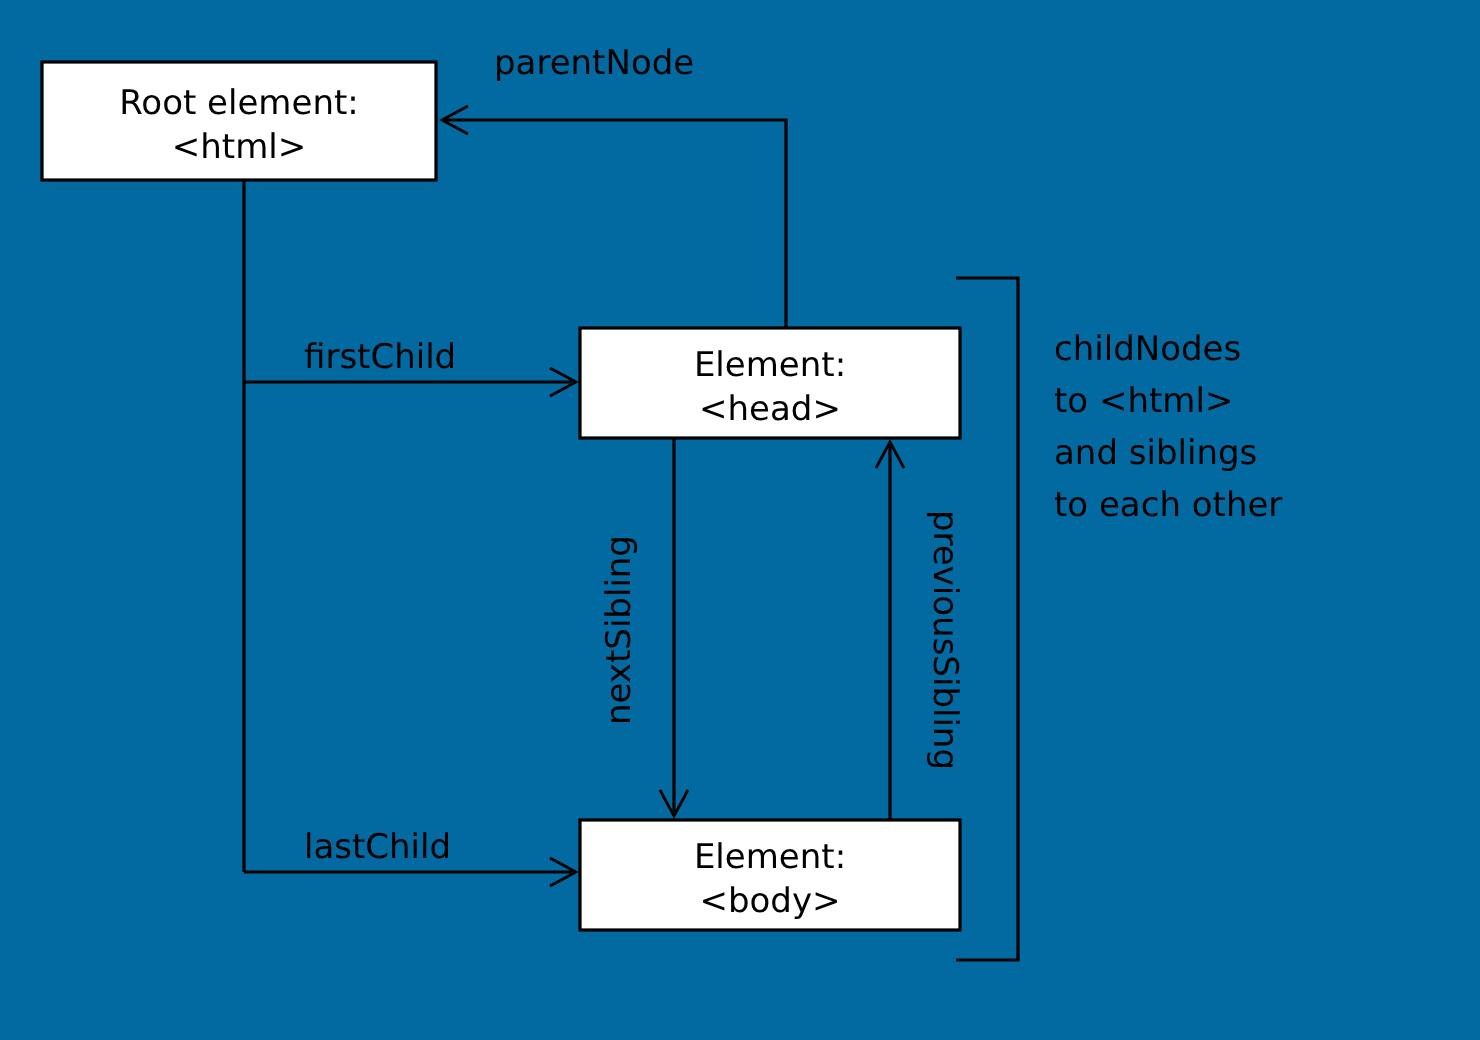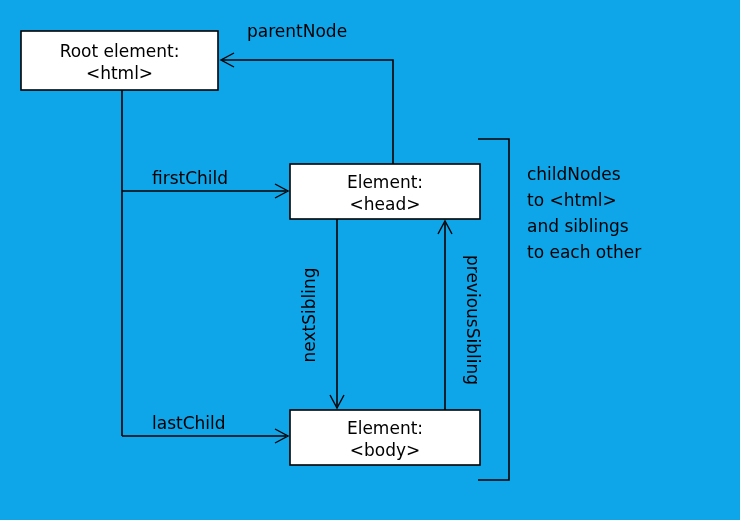--- a/index.html
+++ b/index.html
@@ -11,21 +11,21 @@
     width: 740px;
     height: 520px;
     font-family: "DejaVu Sans", sans-serif;
     color: #000000;
     overflow: hidden;
   }
   #diagram-root {
     position: relative;
     width: 740px;
     height: 520px;
-    background: #0ea5e9;
+    background: #0369a1;
   }
   svg#dom-diagram {
     display: block;
     width: 740px;
     height: 520px;
   }
   .node-box {
     fill: #ffffff;
     stroke: #000000;
     stroke-width: 1.6;

